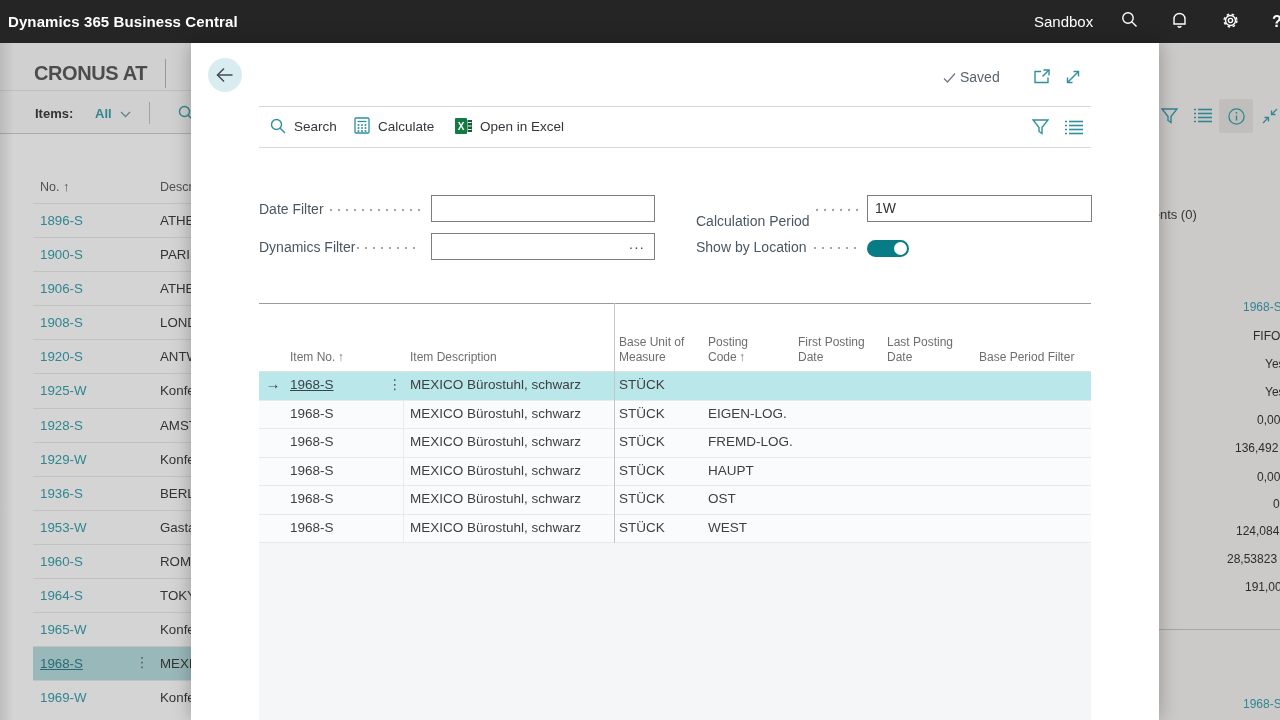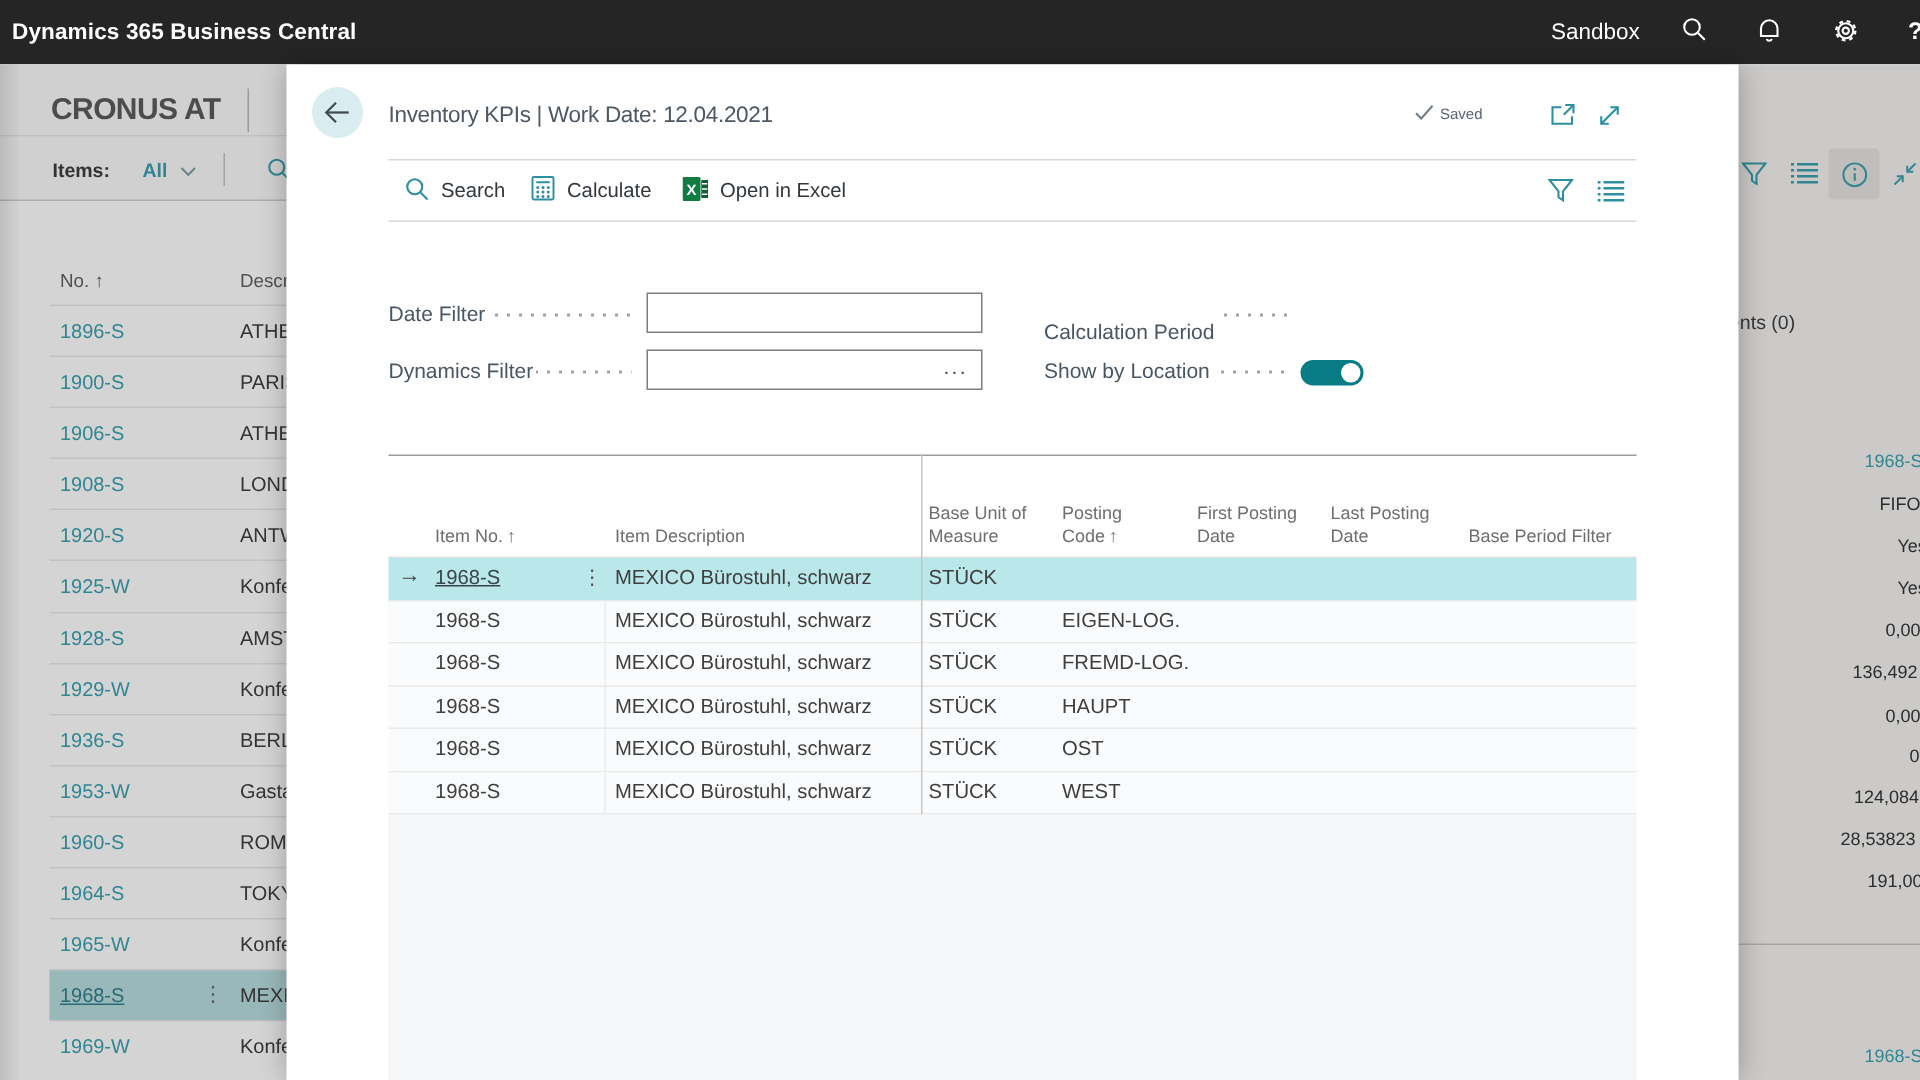--- a/index.html
+++ b/index.html
@@ -46,21 +46,21 @@
   
   #dim { position:absolute; left:0; top:43px; width:1280px; height:677px;
          background:linear-gradient(to right, rgba(0,0,0,0.10) 0px, rgba(0,0,0,0) 14px), rgba(18,18,18,0.18); }
 
   
   #modal { position:absolute; left:191px; top:43px; width:968px; height:677px; background:#fff;
            box-shadow:0 0 18px rgba(0,0,0,0.28); }
   #m-back { position:absolute; left:17px; top:15px; width:34px; height:34px; border-radius:50%; background:#d9edf1; }
   #m-back svg { position:absolute; left:8px; top:8px; }
   #m-title { position:absolute; left:68px; top:25px; font-size:15px; letter-spacing:-0.2px; color:#4d5761; white-space:nowrap; }
-  #m-saved { position:absolute; left:752px; top:26px; font-size:10px; color:#5a646e; }
+  #m-saved { position:absolute; left:752px; top:26px; font-size:14px; color:#5a646e; }
   #m-saved svg { vertical-align:-2px; margin-right:4px; }
   #m-win-icon { position:absolute; left:843px; top:26px; }
   #m-expand-icon { position:absolute; left:874px; top:26px; }
   .m-sep { position:absolute; left:68px; width:832px; height:1px; background:#d8d8d8; }
   #m-toolbar { position:absolute; left:68px; top:64px; width:832px; height:40px; }
   .tb-item { position:absolute; top:0; height:40px; line-height:40px; font-size:13.5px; color:#32373c; white-space:nowrap; }
   .tb-item svg { vertical-align:-3px; margin-right:8px; }
 
   
   .f-label { position:absolute; font-size:14px; color:#4a5763; white-space:nowrap; }
@@ -280,21 +280,20 @@
 
 <div id="modal">
   <div id="m-back">
     <svg width="18" height="18" viewBox="0 0 18 18">
         <g stroke="#404b54" stroke-width="1.5" fill="none">
           <line x1="1.5" y1="9" x2="16.5" y2="9"></line>
           <path d="M8 2.5 L1.5 9 L8 15.5"></path>
         </g>
       </svg>
   </div>
-  <div id="m-title">Inventory KPIs | Work Date: 12.04.2021</div>
   <div id="m-saved">
     <svg width="13" height="12" viewBox="0 0 13 12">
         <path d="M1 6.5 L4.5 10 L12 1.5" fill="none" stroke="#707a85" stroke-width="1.3"></path>
       </svg><span>Saved</span>
   </div>
   <svg id="m-win-icon" width="16" height="15" viewBox="0 0 16 15">
       <g fill="none" stroke="#2e8f9e" stroke-width="1.4">
         <path d="M14 8.5 L14 13.5 L1 13.5 L1 2.5 L7 2.5"></path>
         <path d="M9.5 1 L15 1 L15 6.5"></path>
         <line x1="15" y1="1" x2="8.5" y2="7.5"></line>
@@ -369,20 +368,21 @@
   <div class="f-dots" style="left:139px; top:166px; width:91px"></div>
   <div class="f-input" style="left:240px; top:152px"><span></span></div>
 
   <div class="f-label" style="left:68px; top:196px">Dynamics Filter</div>
   <div class="f-dots" style="left:166px; top:204px; width:64px"></div>
   <div class="f-input" style="left:240px; top:190px"><span></span></div>
   <div id="f-ellipsis" style="top:189px">...</div>
 
   <div class="f-label" style="left:505px; top:170px">Calculation Period</div>
   <div class="f-dots" style="left:625px; top:166px; width:42px"></div>
+  <div class="f-input" style="left:676px; top:152px; width:225px"><span>1W</span></div>
 
   <div class="f-label" style="left:505px; top:196px">Show by Location</div>
   <div class="f-dots" style="left:623px; top:204px; width:44px"></div>
   <div id="f-toggle">
       <div class="knob"></div>
     </div>
 
   <div id="kpi-table">
     <div id="kpi-header">
       <span class="kh" style="left:31px"><span>Item No.</span> <span>↑</span></span>

